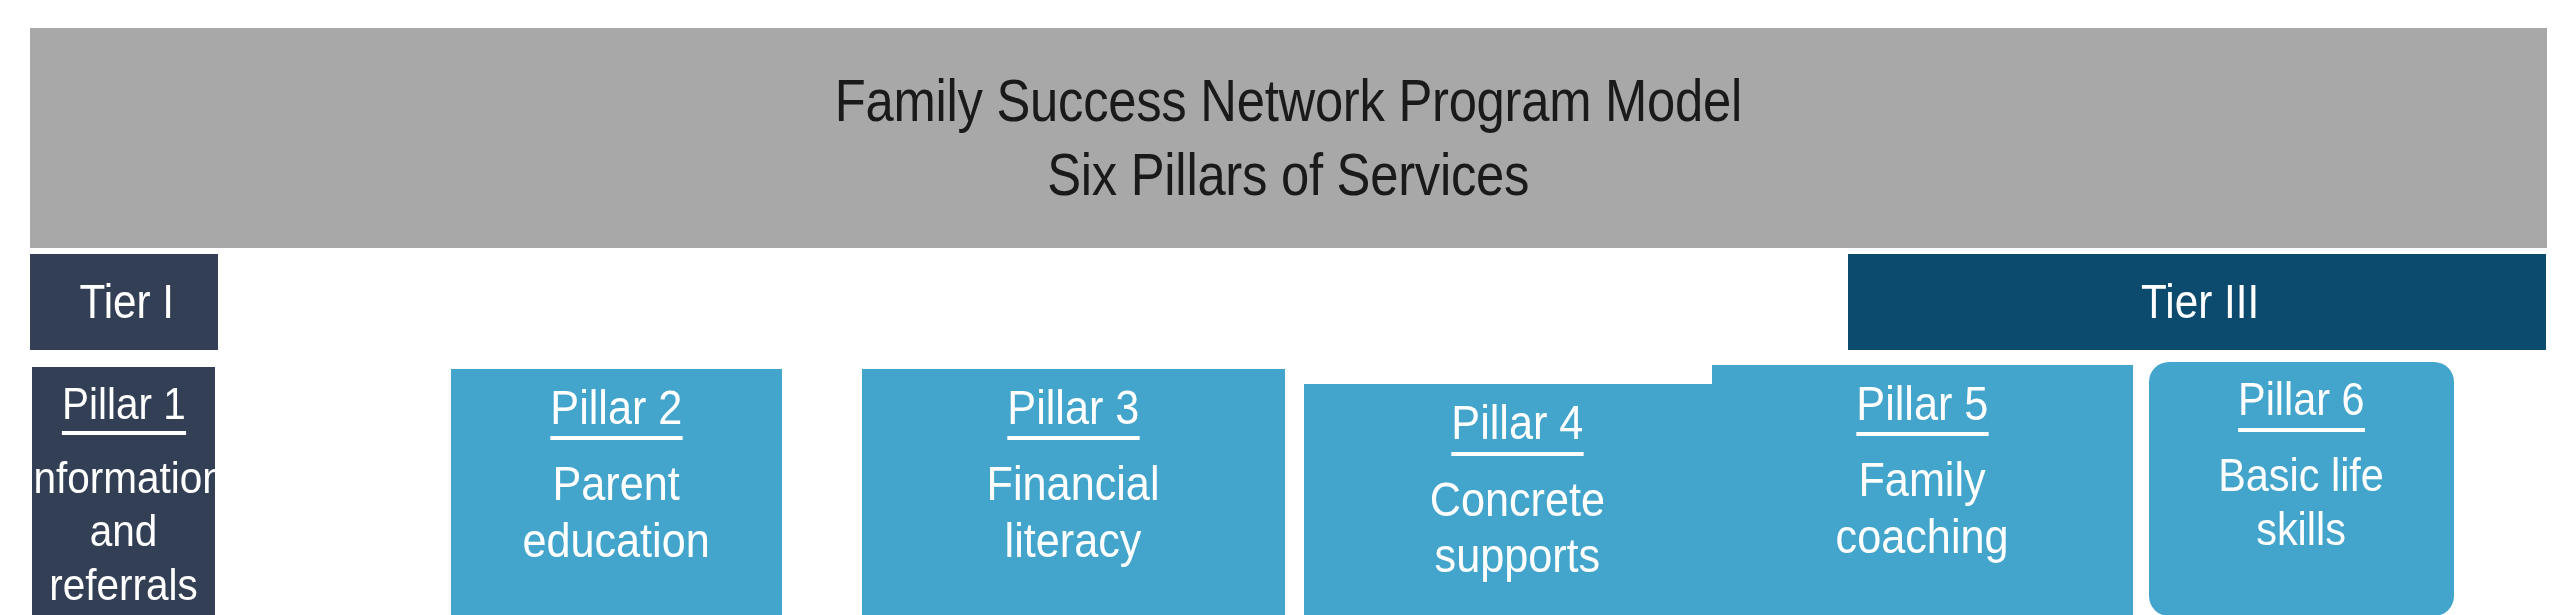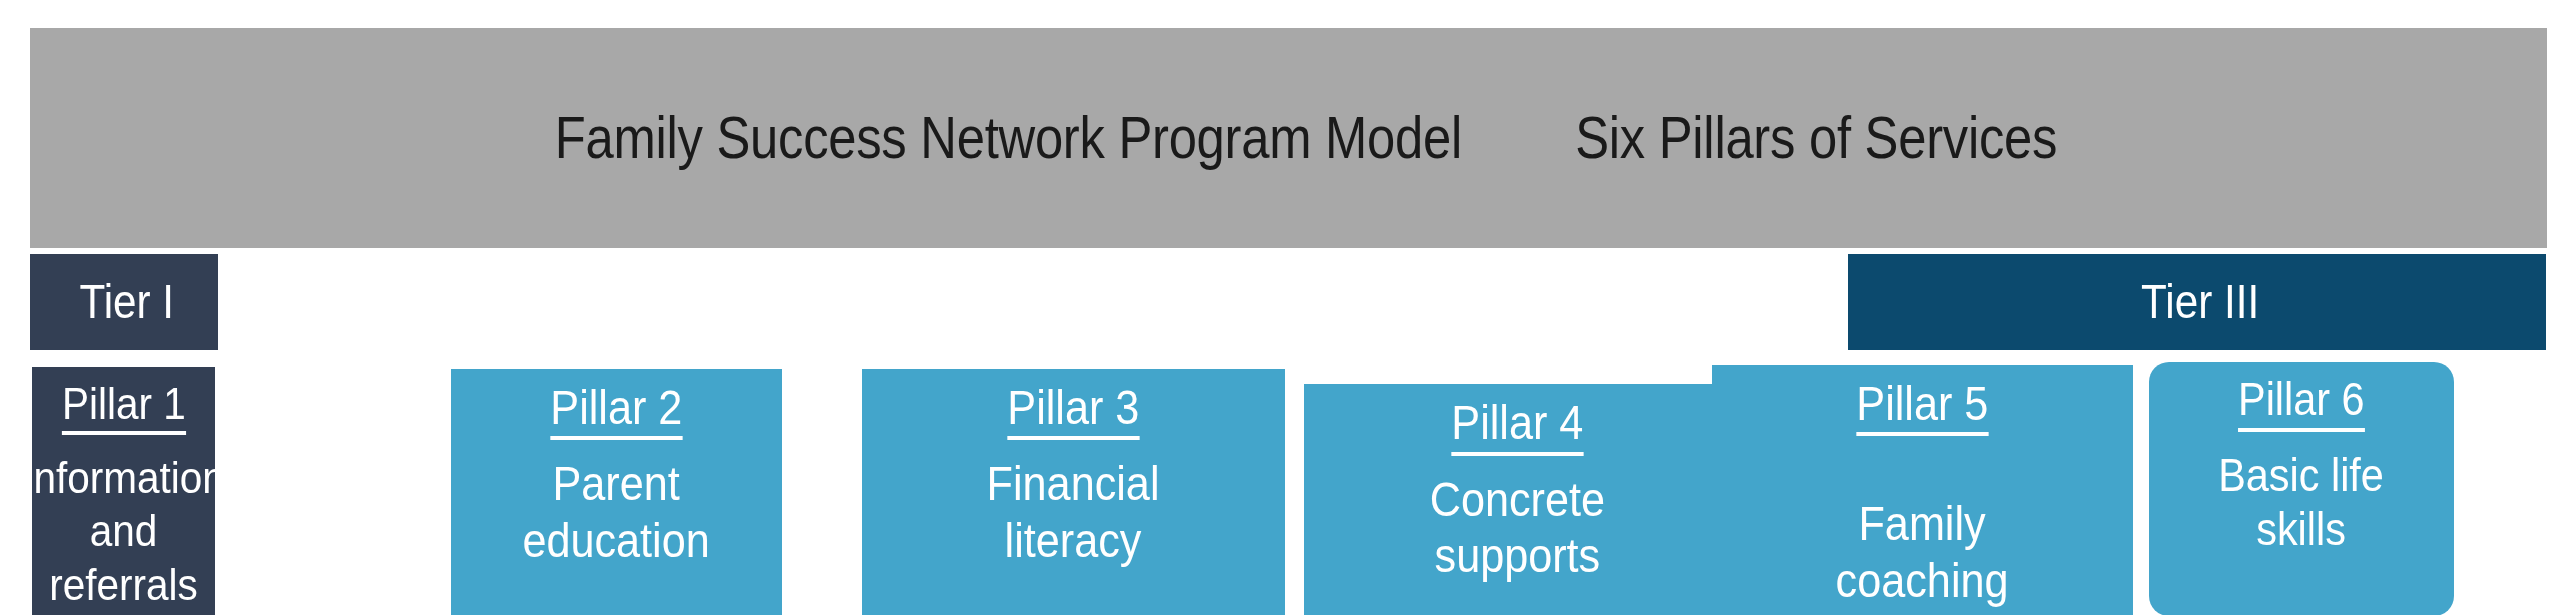--- a/index.html
+++ b/index.html
@@ -23,21 +23,21 @@
   
   .header-banner {
     position: absolute;
     left: 30px;
     top: 28px;
     width: 2517px;
     height: 220px;
     background: #a8a8a8;
     box-sizing: border-box;
     display: flex;
-    flex-direction: row;
+    flex-direction: column;
     align-items: center;
     justify-content: center;
   }
   .header-line {
     color: #1a1a1a;
     font-size: 59px;
     line-height: 1.26;
     letter-spacing: -0.3px;
     font-weight: 400;
     text-align: center;
@@ -112,21 +112,21 @@
     text-align: center;
     white-space: pre-line;
     transform: scaleX(0.9);
     transform-origin: center top;
   }
 
   .p1 { left: 32px;   top: 17px; width: 183px; height: 304px; background: #333f54; }
   .p2 { left: 451px;  top: 18.5px; width: 331px; height: 246px; background: #43a5cb; }
   .p3 { left: 862px; top: 18.5px; width: 423px; height: 247px; background: #43a5cb; }
   .p4 { left: 1304px; top: 17px; width: 426px; height: 248px; background: #43a5cb; margin-top: 17px; }
-  .p5 { left: 1712px; top: 14.5px; width: 421px; height: 251px; background: #43a5cb; gap: 44px; }
+  .p5 { left: 1712px; top: 14.5px; width: 421px; height: 251px; background: #43a5cb; }
   .p6 { left: 2149px; top: 12px; width: 305px; height: 254px; background: #43a5cb; border-radius: 20px; }
 
   
   .p1 .pillar-title { font-size: 45px; }
   .p1 .pillar-desc  { font-size: 45px; }
   .p6 .pillar-title { font-size: 46px; }
   .p6 .pillar-desc  { font-size: 46px; }
 </style>
 </head>
 <body>

